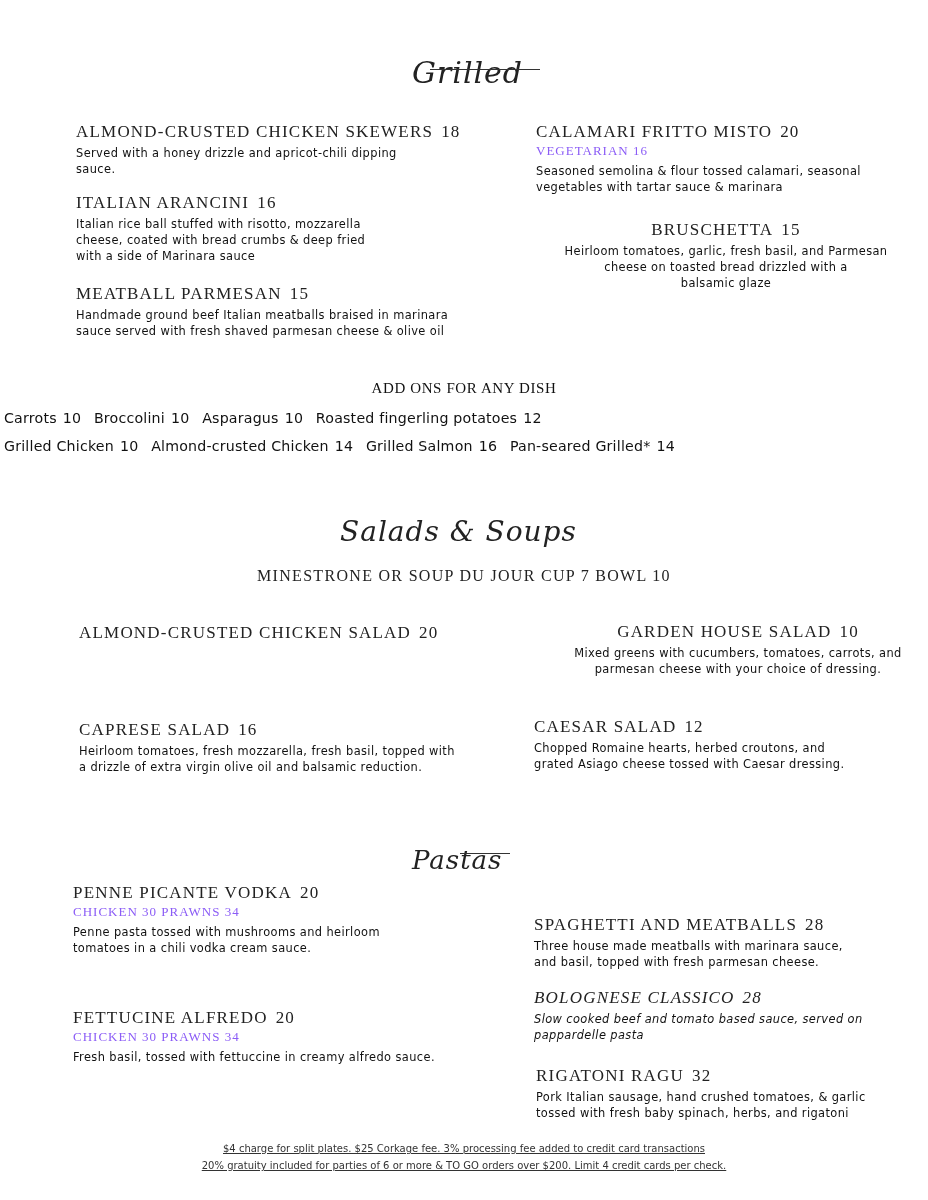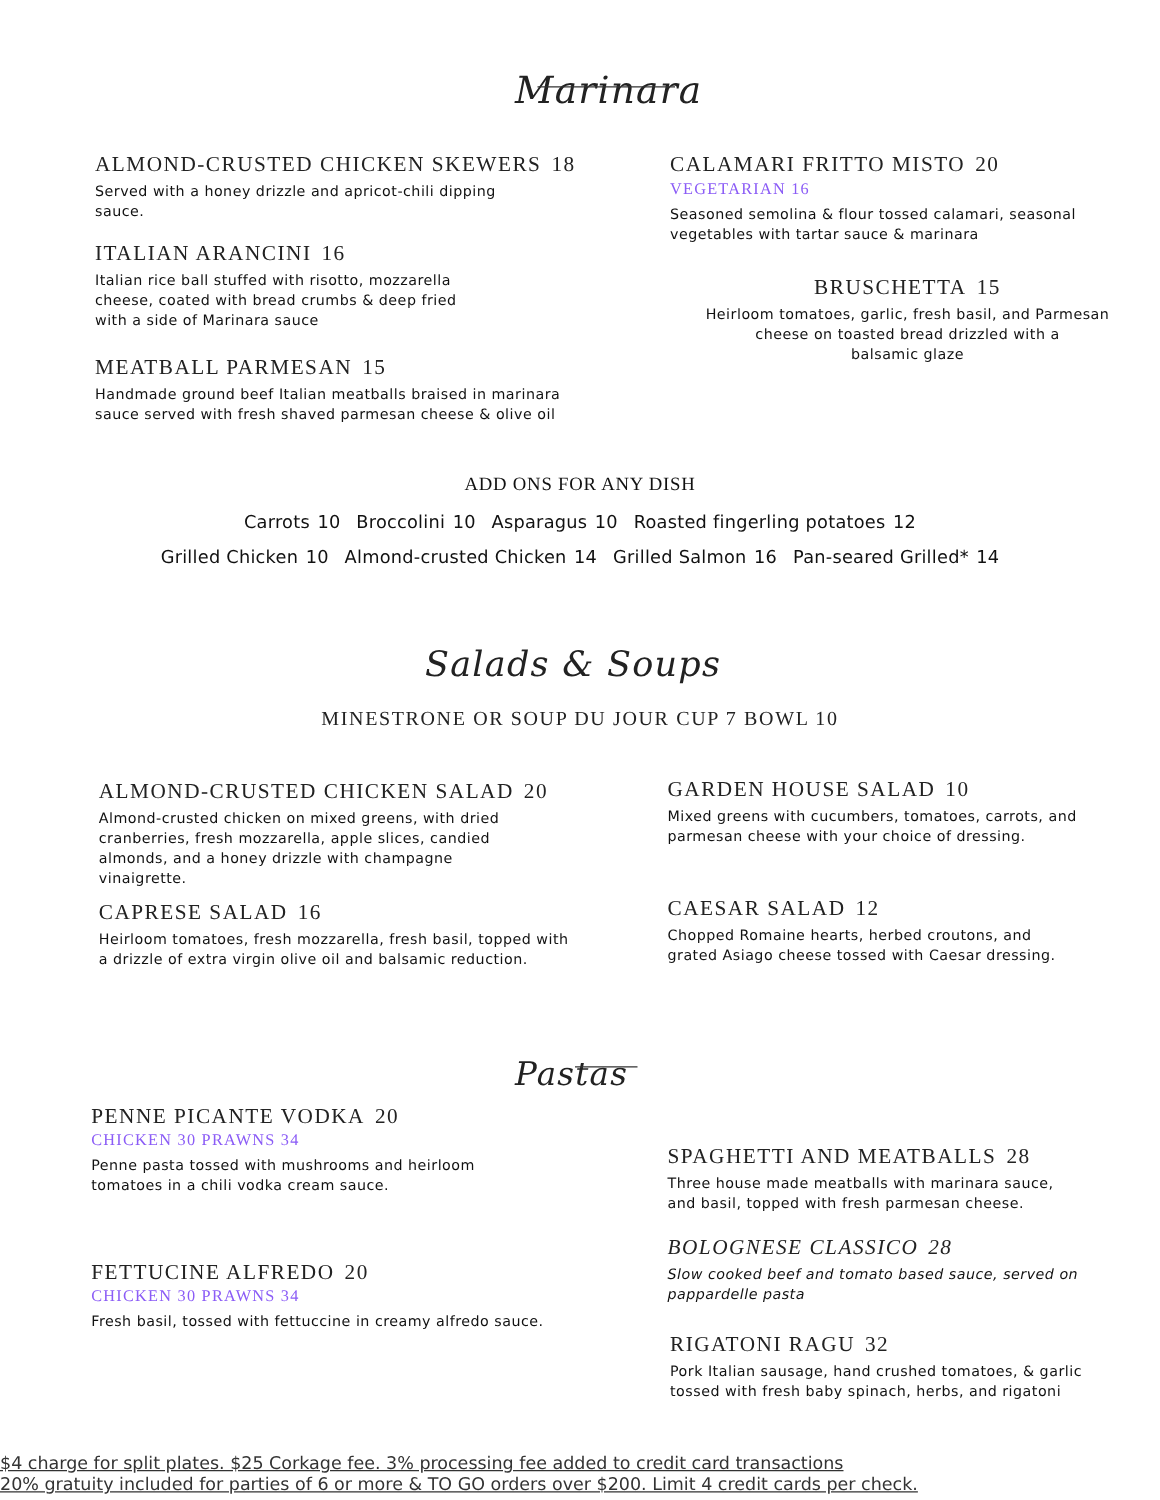--- a/index.html
+++ b/index.html
@@ -63,21 +63,21 @@
       top: 380px;
       text-align: center;
       font-family: "Liberation Serif", serif;
       font-size: 15px;
       letter-spacing: 0.6px;
       color: #111;
     }
     .addons-line {
       position: absolute;
       left: 0; width: 928px;
-      text-align: center;
+      text-align: left;
       font-family: "DejaVu Sans", sans-serif;
       font-size: 14.2px;
       letter-spacing: 0.2px;
       color: #111;
       white-space: nowrap;
     }
     .addons-line span.entry { margin: 0 4px; }
     .addons-line span.entry .p { margin-left: 6px; }
     .soup-line {
       position: absolute;
@@ -87,33 +87,33 @@
       font-family: "Liberation Serif", serif;
       font-size: 16px;
       letter-spacing: 1.3px;
       color: #222;
       text-transform: uppercase;
       white-space: nowrap;
     }
     .footer-line {
       position: absolute;
       left: 0; width: 928px;
+      text-align: center;
       font-family: "DejaVu Sans", sans-serif;
-      font-size: 14px;
+      font-size: 10px;
       color: #333;
       text-decoration: underline;
       white-space: nowrap;
-      margin-top: 20px;
     }
   </style>
 </head>
 <body>
 
 <div class="script-title" style="left:412px; top:55px; font-size:30px;">
-  <span>Marinara</span>
+  <span>Grilled</span>
   <span class="strike" style="left:18px; top:14px; width:110px;"></span>
 </div>
 
 <div class="item" style="left:60px; top:122px; width:420px;">
   <div class="item-name"><span>ALMOND-CRUSTED CHICKEN SKEWERS</span><span class="price">18</span></div>
   <div class="item-desc">Served with a honey drizzle and apricot-chili dipping
 sauce.</div>
 </div>
 
 <div class="item" style="left:60px; top:193px; width:420px;">
@@ -157,33 +157,29 @@
   <span class="entry"><span>Pan-seared Grilled*</span><span class="p">14</span></span>
 </div>
 
 <div class="script-title" style="left:340px; top:515px; font-size:28px;">
   <span>Salads &amp; Soups</span>
 </div>
 <div class="soup-line">MINESTRONE OR SOUP DU JOUR  CUP  7  BOWL  10</div>
 
 <div class="item" style="left:63px; top:623px; width:420px;">
   <div class="item-name"><span>ALMOND-CRUSTED CHICKEN SALAD</span><span class="price">20</span></div>
-  <div class="item-desc">Almond-crusted chicken on mixed greens, with dried
-cranberries, fresh mozzarella, apple slices, candied
-almonds, and a honey drizzle with champagne
-vinaigrette.</div>
 </div>
 
 <div class="item" style="left:63px; top:720px; width:430px;">
   <div class="item-name"><span>CAPRESE SALAD</span><span class="price">16</span></div>
   <div class="item-desc">Heirloom tomatoes, fresh mozzarella, fresh basil, topped with
 a drizzle of extra virgin olive oil and balsamic reduction.</div>
 </div>
 
-<div class="item" style="left:518px; top:622px; width:380px;">
+<div class="item" style="left:532px; top:622px; width:380px;text-align:center;">
   <div class="item-name"><span>GARDEN HOUSE SALAD</span><span class="price">10</span></div>
   <div class="item-desc">Mixed greens with cucumbers, tomatoes, carrots, and
 parmesan cheese with your choice of dressing.</div>
 </div>
 
 <div class="item" style="left:518px; top:717px; width:380px;">
   <div class="item-name"><span>CAESAR SALAD</span><span class="price">12</span></div>
   <div class="item-desc">Chopped Romaine hearts, herbed croutons, and
 grated Asiago cheese tossed with Caesar dressing.</div>
 </div>

